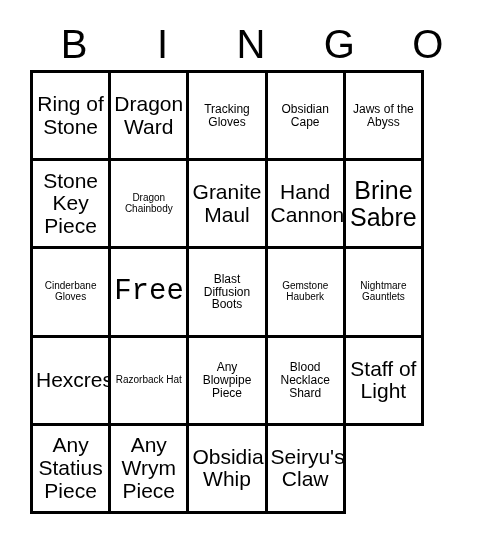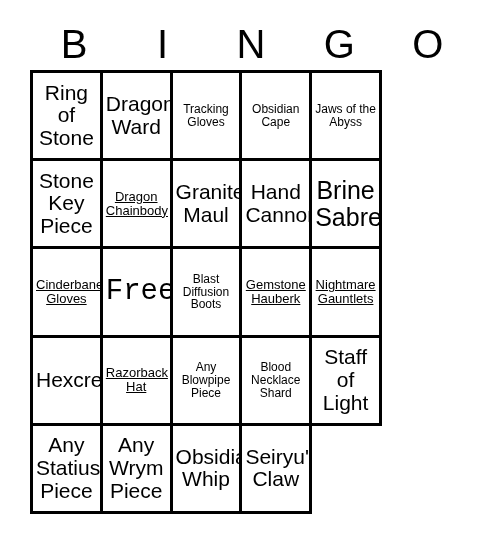--- a/index.html
+++ b/index.html
@@ -41,21 +41,21 @@
     font-weight: normal;
     letter-spacing: 0;
     color: #000000;
   }
 
   
   .grid {
     position: absolute;
     left: 30px;
     top: 70px;
-    width: 352px;
+    width: 394px;
     height: 444px;
     box-sizing: border-box;
     border-top: 3px solid #000000;
     border-left: 3px solid #000000;
     display: grid;
     grid-template-columns: repeat(5, 1fr);
     grid-template-rows: repeat(5, 1fr);
   }
 
   .cell {
@@ -77,21 +77,21 @@
     line-height: 1.08;
     word-break: normal;
     hyphens: none;
   }
 
   
   .sz-xl  { font-size: 29px; font-family: Liberation Mono, monospace; }
   .sz-lg  { font-size: 25px; }
   .sz-md  { font-size: 21px; }
   .sz-sm  { font-size: 12px; }
-  .sz-xs  { font-size: 13px; text-decoration: underline; }
+  .sz-xs  { font-size: 10px; }
 </style>
 </head>
 <body>
 
 <div class="card">
 
   <div class="header-row">
     <div class="header-cell">B</div>
     <div class="header-cell">I</div>
     <div class="header-cell">N</div>

